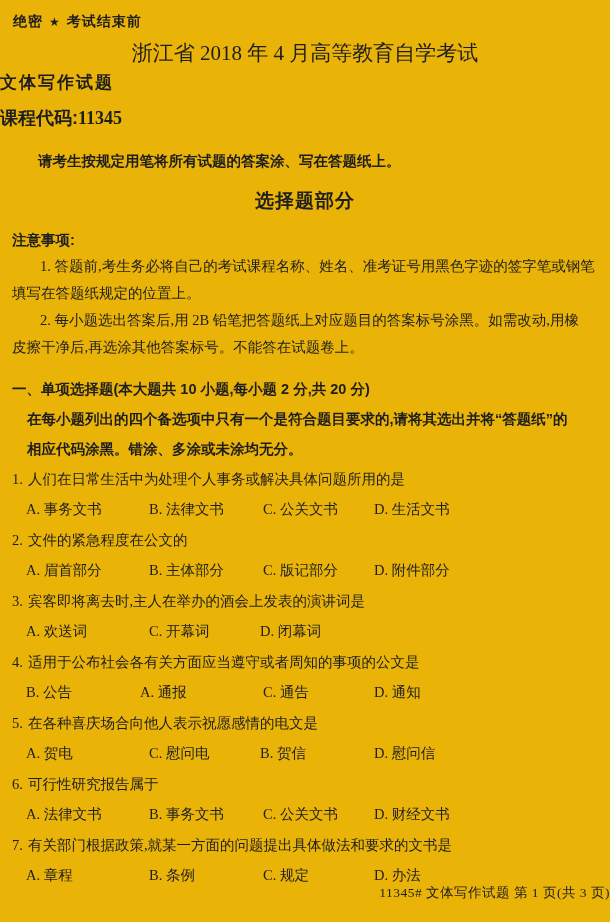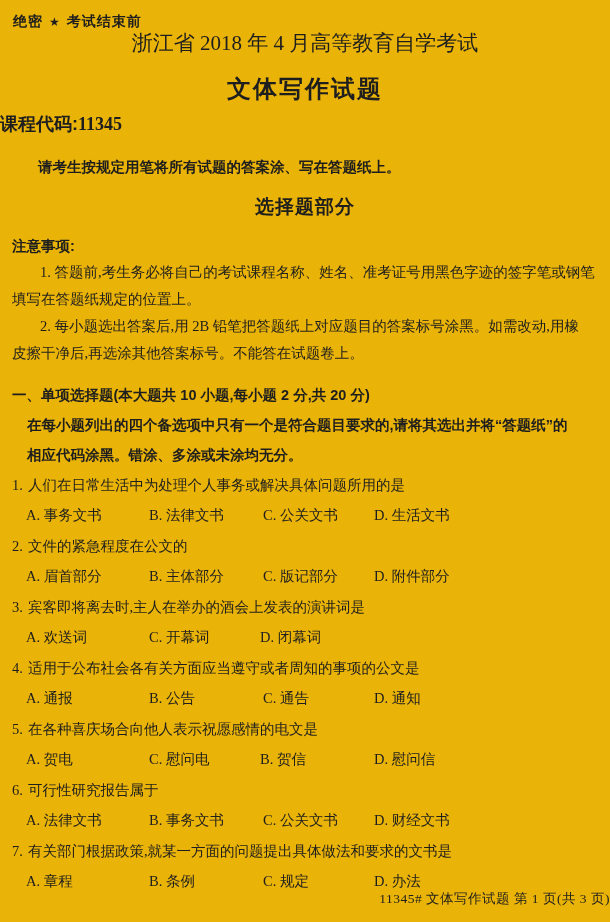--- a/index.html
+++ b/index.html
@@ -8,22 +8,22 @@
     width:610px; height:922px; overflow:hidden;
     color:#1e1e1e;
     font-family:"Liberation Serif","DejaVu Serif",serif;
   }
   .page { position:relative; width:610px; height:922px; padding-top:13px; background:#eab308; }
   .hei { font-family:"Liberation Sans","DejaVu Sans",sans-serif; }
 
   .topline { margin-left:13px; font-size:14px; font-weight:700; line-height:17px; letter-spacing:1px; }
   .topline .star { font-size:12px; padding:0 6px; }
 
-  .title1 { text-align:center; font-size:21px; line-height:24px; }
-  .title2 { text-align:center; font-size:24px; font-weight:700; line-height:33px; margin-top:17px; letter-spacing:2px; }
+  .title1 { text-align:center; font-size:21px; line-height:24px; margin-top:10px; }
+  .title2 { font-size:17px; font-weight:700; line-height:33px; margin-top:1px; letter-spacing:2px; }
   .course { text-align:left; font-size:18px; font-weight:700; line-height:24px; margin-top:7px; }
   .course .code { font-family:"Liberation Serif","DejaVu Serif",serif; }
 
   .intro { margin-left:38px; font-size:14.5px; font-weight:700; line-height:20px; margin-top:21px; }
   .sec-title { text-align:center; font-size:19px; font-weight:700; line-height:26px; margin-top:17px; letter-spacing:1px; }
   .notice-head { margin-left:12px; font-size:14.5px; font-weight:700; line-height:20px; margin-top:16px; }
 
   .notes { margin-top:3px; }
   .note-line { margin-left:12px; font-size:14.5px; line-height:27px; white-space:nowrap; }
   .note-line.indent { text-indent:28px; }
@@ -112,22 +112,22 @@
         <span class="opt o2">C. 开幕词</span>
         <span class="opt o3">D. 闭幕词</span>
       </div>
     </div>
 
     <div class="q-block">
       <div class="q-line">
         <span class="q-num">4.</span><span>适用于公布社会各有关方面应当遵守或者周知的事项的公文是</span>
       </div>
       <div class="opt-row">
+        <span class="opt o1">B. 公告</span>
         <span class="opt o0">A. 通报</span>
-        <span class="opt o1">B. 公告</span>
         <span class="opt o2">C. 通告</span>
         <span class="opt o3">D. 通知</span>
       </div>
     </div>
 
     <div class="q-block">
       <div class="q-line">
         <span class="q-num">5.</span><span>在各种喜庆场合向他人表示祝愿感情的电文是</span>
       </div>
       <div class="opt-row">

